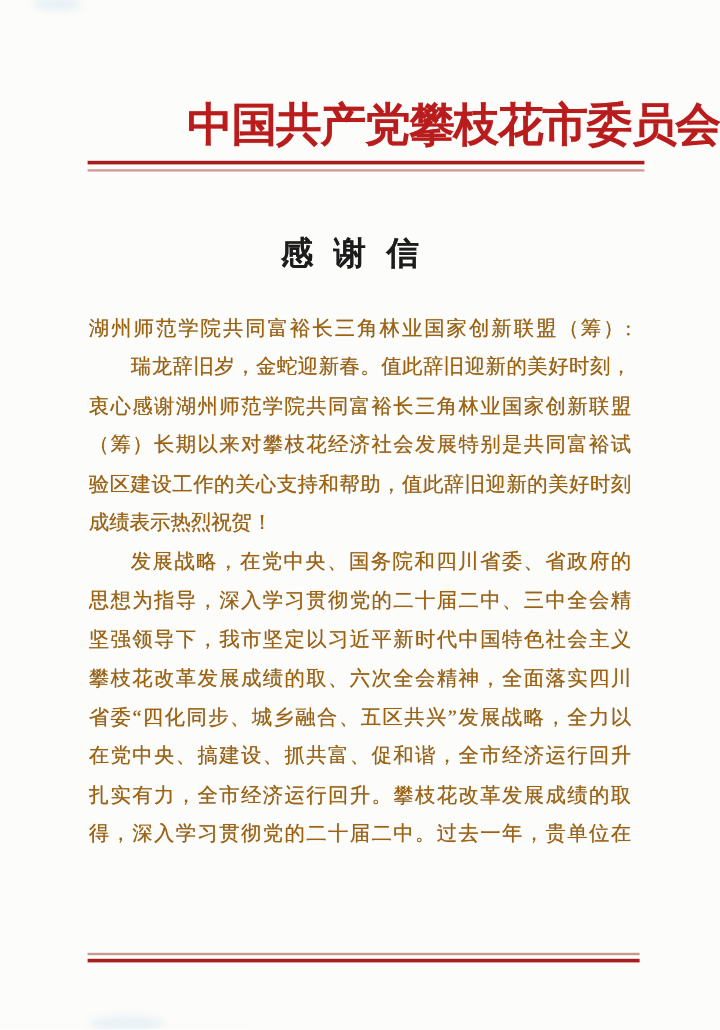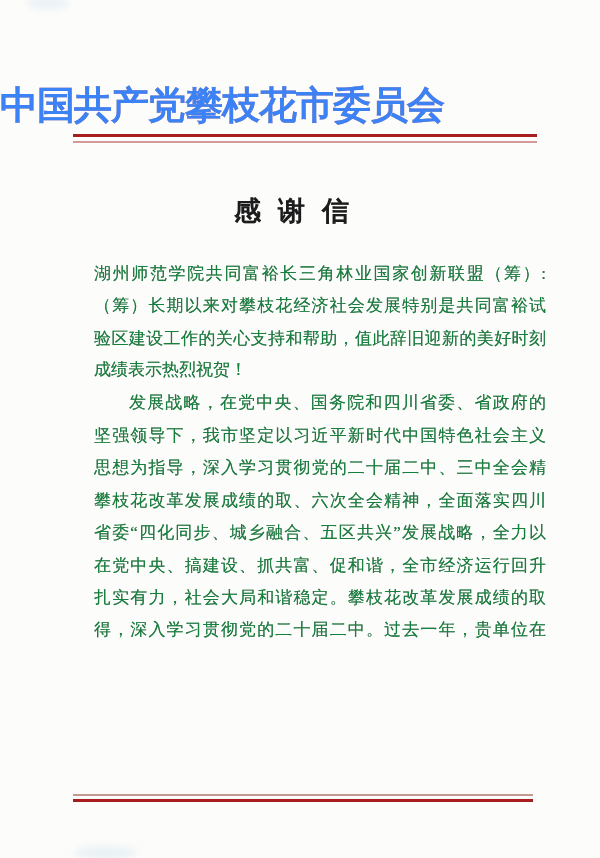--- a/index.html
+++ b/index.html
@@ -7,24 +7,24 @@
     position: relative;
     width: 600px;
     height: 858px;
     background: #fcfcfa;
     overflow: hidden;
     font-family: "Liberation Serif", serif;
   }
   .letterhead {
     position: absolute;
     top: 82px; left: 0; right: 0;
-    text-align: left;
+    text-align: right;
     font-size: 38px;
     font-weight: bold;
-    color: #3b82f6;
+    color: #b91c1c;
     letter-spacing: -1px;
     line-height: 1.22;
     text-shadow: 0 0 0.6px rgba(192,32,29,0.55);
   }
   .rule { position: absolute; }
   .rule-head-thick { top: 134px; left: 73px; width: 464px; height: 3px; background: #a81d1d; }
   .rule-head-thin  { top: 141px; left: 73px; width: 464px; height: 2px; background: #d49a9a; }
   .rule-foot-thin  { top: 794px; left: 73px; width: 460px; height: 2px; background: #c29a92; }
   .rule-foot-thick { top: 799px; left: 73px; width: 460px; height: 3px; background: #a81d1d; }
   .doc-title {
@@ -32,36 +32,36 @@
     top: 193px; left: 0; right: 0;
     text-align: center;
     font-size: 27px;
     font-weight: bold;
     color: #1c1c1c;
     letter-spacing: 17px;
     text-shadow: 0 0 0.5px rgba(20,20,20,0.5);
   }
   .body-text {
     position: absolute;
-    top: 258px; left: 94px;
+    top: 258px; left: 74px;
     width: 452px;
     font-size: 17px;
     line-height: 32.4px;
-    color: #15803d;
+    color: #a16207;
     text-shadow: 0 0 0.6px rgba(45,45,45,0.55);
   }
   .bline {
     text-align: justify;
     text-align-last: justify;
     height: 32.4px;
     overflow: hidden;
     white-space: nowrap;
   }
   .bline.indent { text-indent: 35px; }
-  .bline.noj { text-align-last: left; font-family: Liberation Mono, monospace; }
+  .bline.noj { text-align-last: left; }
   .smudge {
     position: absolute;
     border-radius: 50%;
     filter: blur(3px);
   }
   .smudge-top { left: 28px; top: -3px; width: 40px; height: 12px; background: #e9f1f6; }
   .smudge-bottom { left: 75px; top: 846px; width: 62px; height: 14px; background: #eaf2f6; }
 </style>
 </head>
 <body>
@@ -72,30 +72,32 @@
 
   <div class="letterhead">中国共产党攀枝花市委员会</div>
 
   <div class="rule rule-head-thick"></div>
   <div class="rule rule-head-thin"></div>
 
   <div class="doc-title">感谢信</div>
 
   <div class="body-text">
     <div class="bline">湖州师范学院共同富裕长三角林业国家创新联盟（筹）:</div>
+    <div class="bline indent">瑞龙辞旧岁，金蛇迎新春。值此辞旧迎新的美好时刻，</div>
+    <div class="bline">衷心感谢湖州师范学院共同富裕长三角林业国家创新联盟</div>
     <div class="bline">（筹）长期以来对攀枝花经济社会发展特别是共同富裕试</div>
     <div class="bline">验区建设工作的关心支持和帮助，值此辞旧迎新的美好时刻</div>
     <div class="bline noj">成绩表示热烈祝贺！</div>
     <div class="bline indent noj" style="text-align-last: justify;">发展战略，在党中央、国务院和四川省委、省政府的</div>
+    <div class="bline">思想为指导，深入学习贯彻党的二十届二中、三中全会精</div>
     <div class="bline">坚强领导下，我市坚定以习近平新时代中国特色社会主义</div>
-    <div class="bline">思想为指导，深入学习贯彻党的二十届二中、三中全会精</div>
     <div class="bline">攀枝花改革发展成绩的取、六次全会精神，全面落实四川</div>
     <div class="bline">省委“四化同步、城乡融合、五区共兴”发展战略，全力以</div>
     <div class="bline">在党中央、搞建设、抓共富、促和谐，全市经济运行回升</div>
-    <div class="bline">扎实有力，社会大局和谐稳定。攀枝花改革发展成绩的取</div>
+    <div class="bline">扎实有力，全市经济运行回升。攀枝花改革发展成绩的取</div>
     <div class="bline">得，深入学习贯彻党的二十届二中。过去一年，贵单位在</div>
   </div>
 
   <div class="rule rule-foot-thin"></div>
   <div class="rule rule-foot-thick"></div>
 
   <div class="smudge smudge-bottom"></div>
 
 </div>
 

